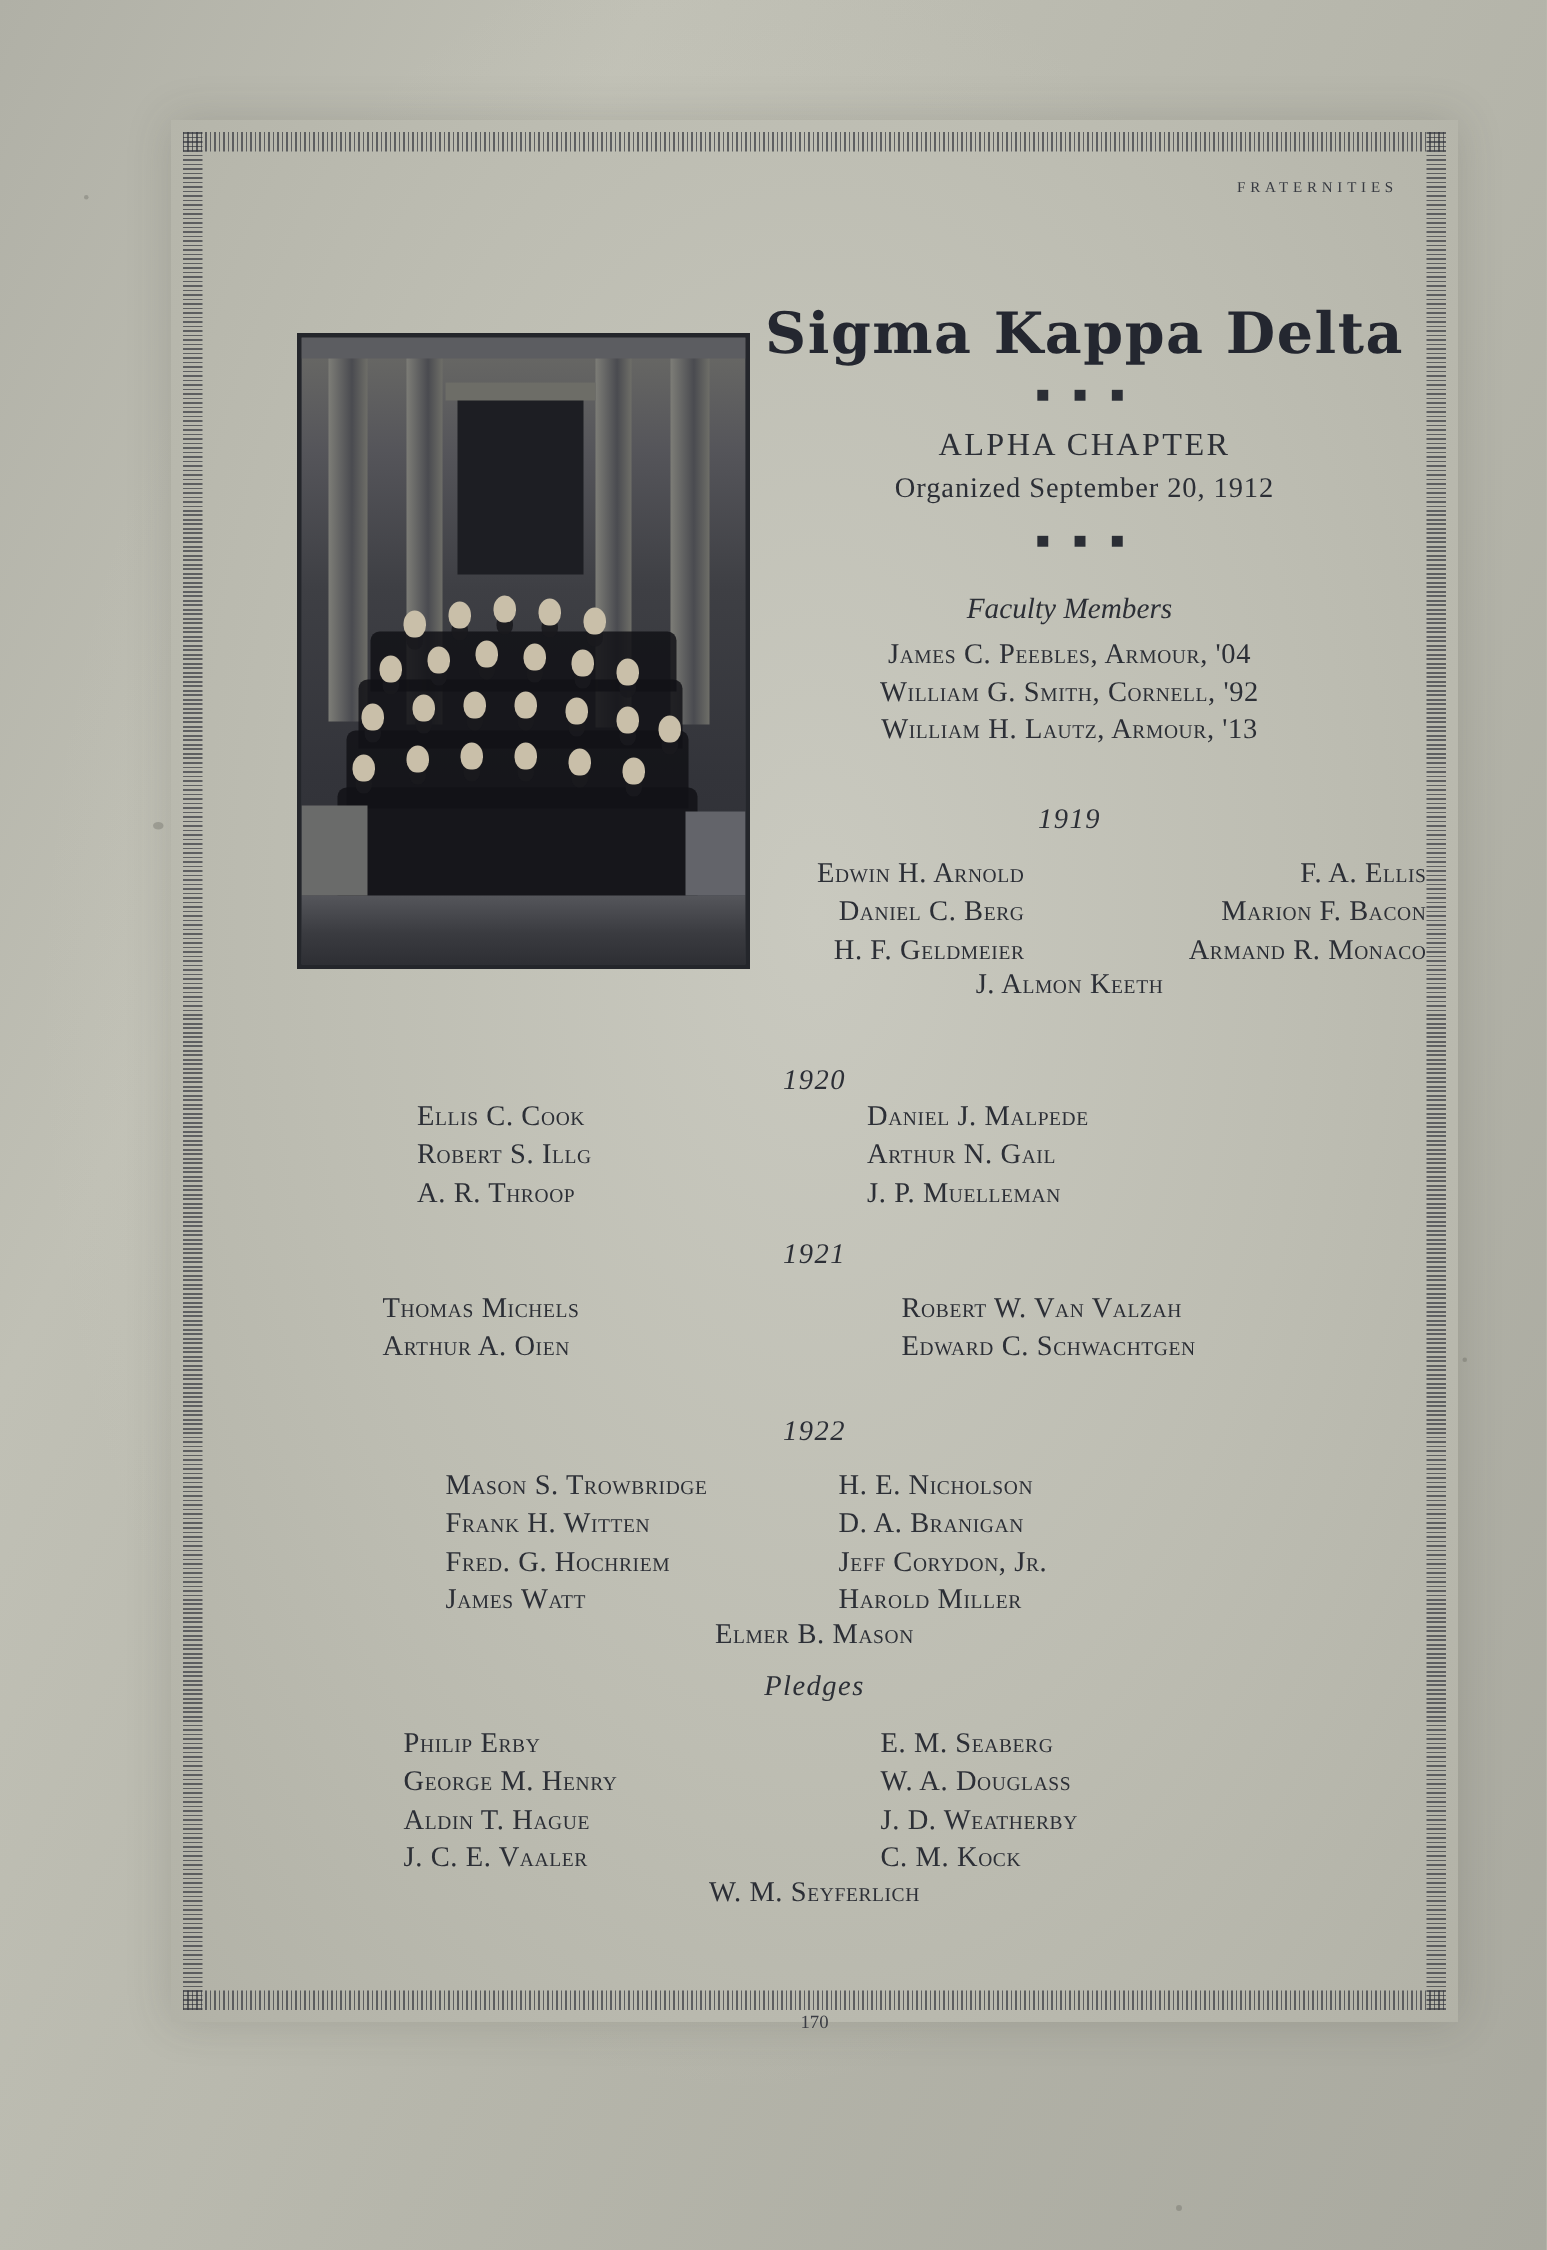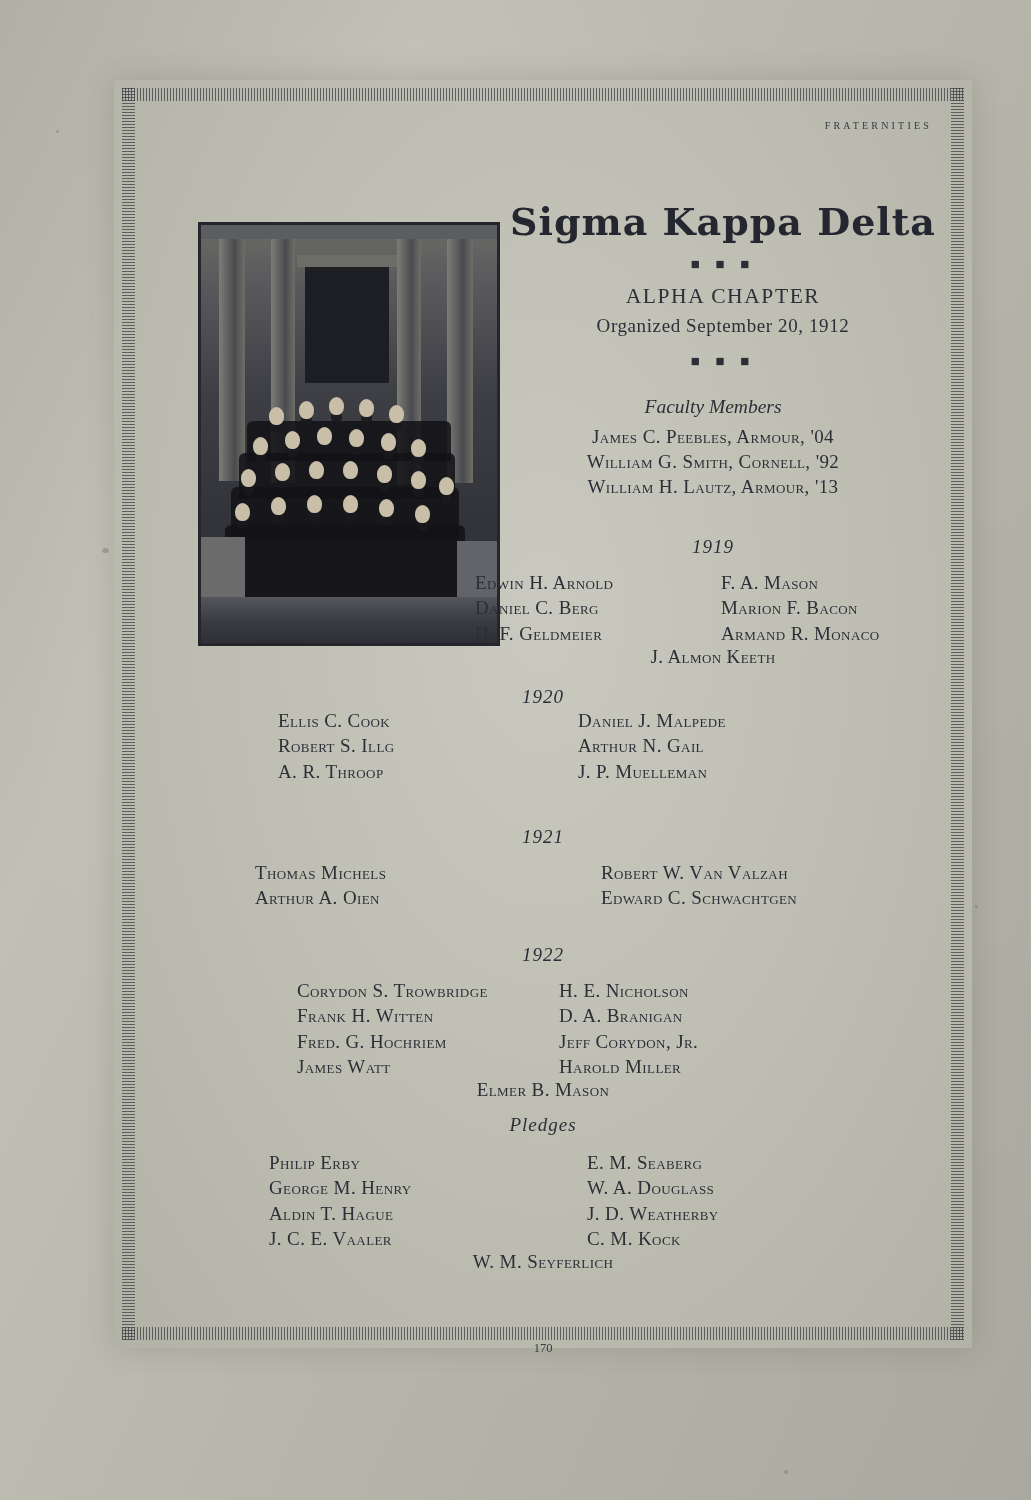--- a/index.html
+++ b/index.html
@@ -200,21 +200,21 @@
     min-width: 208px;
   }
   .two-col .c.right { min-width: 230px; }
   .center-line {
     text-align: center;
     font-variant: small-caps;
     font-size: 19px;
     letter-spacing: 0.4px;
   }
   .g1919 { top: 430px; left: 340px; right: 0; }
-  .g1919 .two-col { gap: 38px; }
+  .g1919 .two-col { gap: 38px; text-align: right; }
   .folio {
     position: absolute;
     left: 0; right: 0;
     bottom: -34px;
     text-align: center;
     font-size: 12.5px;
     color: #3a3c43;
   }
   .blur {
     filter: blur(0.25px);
@@ -307,29 +307,29 @@
 
     <div class="group g1919">
       <div class="year-label">1919</div>
       <div class="two-col" style="margin-top:12px;">
         <div class="c">
           <div>Edwin H. Arnold</div>
           <div>Daniel C. Berg</div>
           <div>H. F. Geldmeier</div>
         </div>
         <div class="c right">
-          <div>F. A. Mason</div>
+          <div>F. A. Ellis</div>
           <div>Marion F. Bacon</div>
           <div>Armand R. Monaco</div>
         </div>
       </div>
       <div class="center-line">J. Almon Keeth</div>
     </div>
 
-    <div class="group" style="top:580px;">
+    <div class="group" style="top:604px;">
       <div class="year-label">1920</div>
       <div class="two-col" style="gap:92px;">
         <div class="c">
           <div>Ellis C. Cook</div>
           <div>Robert S. Illg</div>
           <div>A. R. Throop</div>
         </div>
         <div class="c right">
           <div>Daniel J. Malpede</div>
           <div>Arthur N. Gail</div>
@@ -349,21 +349,21 @@
           <div>Robert W. Van Valzah</div>
           <div>Edward C. Schwachtgen</div>
         </div>
       </div>
     </div>
 
     <div class="group" style="top:838px;">
       <div class="year-label">1922</div>
       <div class="two-col" style="margin-top:12px;gap:54px;">
         <div class="c">
-          <div>Corydon S. Trowbridge</div>
+          <div>Mason S. Trowbridge</div>
           <div>Frank H. Witten</div>
           <div>Fred. G. Hochriem</div>
           <div>James Watt</div>
         </div>
         <div class="c right">
           <div>H. E. Nicholson</div>
           <div>D. A. Branigan</div>
           <div>Jeff Corydon, Jr.</div>
           <div>Harold Miller</div>
         </div>

